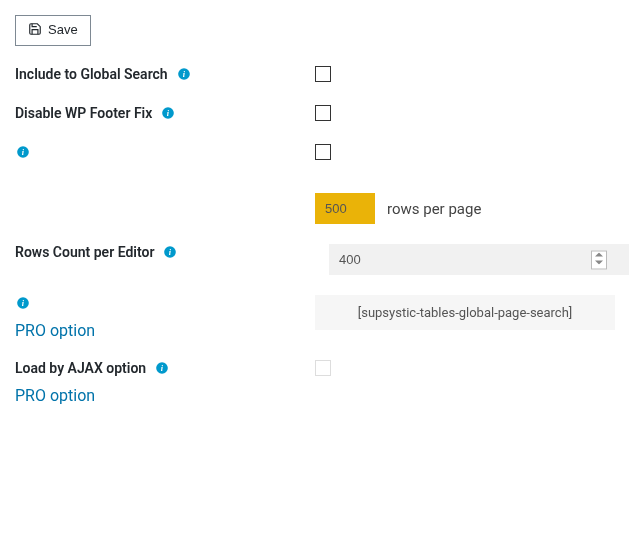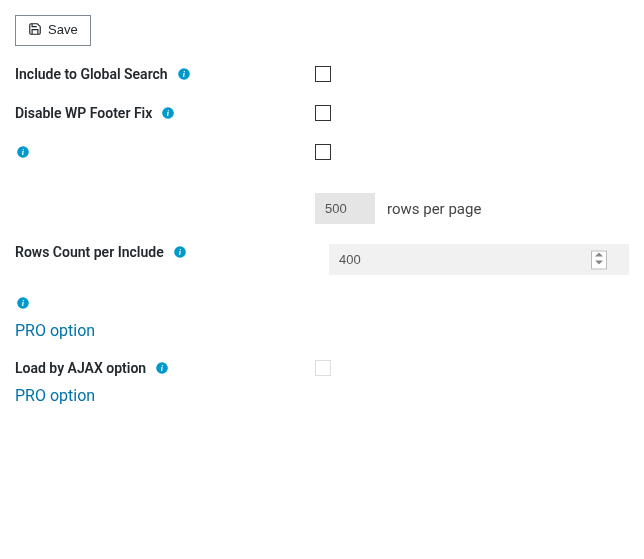--- a/index.html
+++ b/index.html
@@ -77,21 +77,21 @@
     .row-sub {
       margin-top: 30px;
       display: flex;
       align-items: center;
       gap: 12px;
     }
     .num-input {
       width: 60px;
       padding: 8px 10px;
       border: none;
-      background: #e5e5e5;
+      background: #eab308;
       font-size: 13px;
       color: #555;
     }
     .row-input {
       width: 300px;
       padding: 8px 10px;
       border: none;
       background: #f1f1f1;
       font-size: 13px;
       color: #555;
@@ -192,21 +192,21 @@
     <div class="row-sub">
       <input type="text" class="num-input" value="500" style="">
       <span class="suffix-text">rows per page</span>
     </div>
   </div>
 </div>
 
 <div class="section">
   <div class="section-label">
     <div class="label-wrap">
-      <span>Rows Count per Include</span>
+      <span>Rows Count per Editor</span>
       <span class="info-icon">
         <svg width="14" height="14" viewBox="0 0 24 24" fill="currentColor">
             <circle cx="12" cy="12" r="10" fill="currentColor"></circle>
             <text x="12" y="17" text-anchor="middle" fill="#fff" font-size="14" font-family="serif" font-style="italic">i</text>
           </svg>
       </span>
     </div>
   </div>
   <div class="section-control">
     <div class="row-input-wrap">
@@ -226,20 +226,23 @@
     <div class="label-wrap">
       <span class="info-icon">
         <svg width="14" height="14" viewBox="0 0 24 24" fill="currentColor">
             <circle cx="12" cy="12" r="10" fill="currentColor"></circle>
             <text x="12" y="17" text-anchor="middle" fill="#fff" font-size="14" font-family="serif" font-style="italic">i</text>
           </svg>
       </span>
     </div>
     <span class="pro-tag">PRO option</span>
   </div>
+  <div class="section-control">
+    <div class="readonly-field">[supsystic-tables-global-page-search]</div>
+  </div>
 </div>
 
 <div class="section">
   <div class="section-label">
     <div class="label-wrap">
       <span>Load by AJAX option</span>
       <span class="info-icon">
         <svg width="14" height="14" viewBox="0 0 24 24" fill="currentColor">
             <circle cx="12" cy="12" r="10" fill="currentColor"></circle>
             <text x="12" y="17" text-anchor="middle" fill="#fff" font-size="14" font-family="serif" font-style="italic">i</text>

